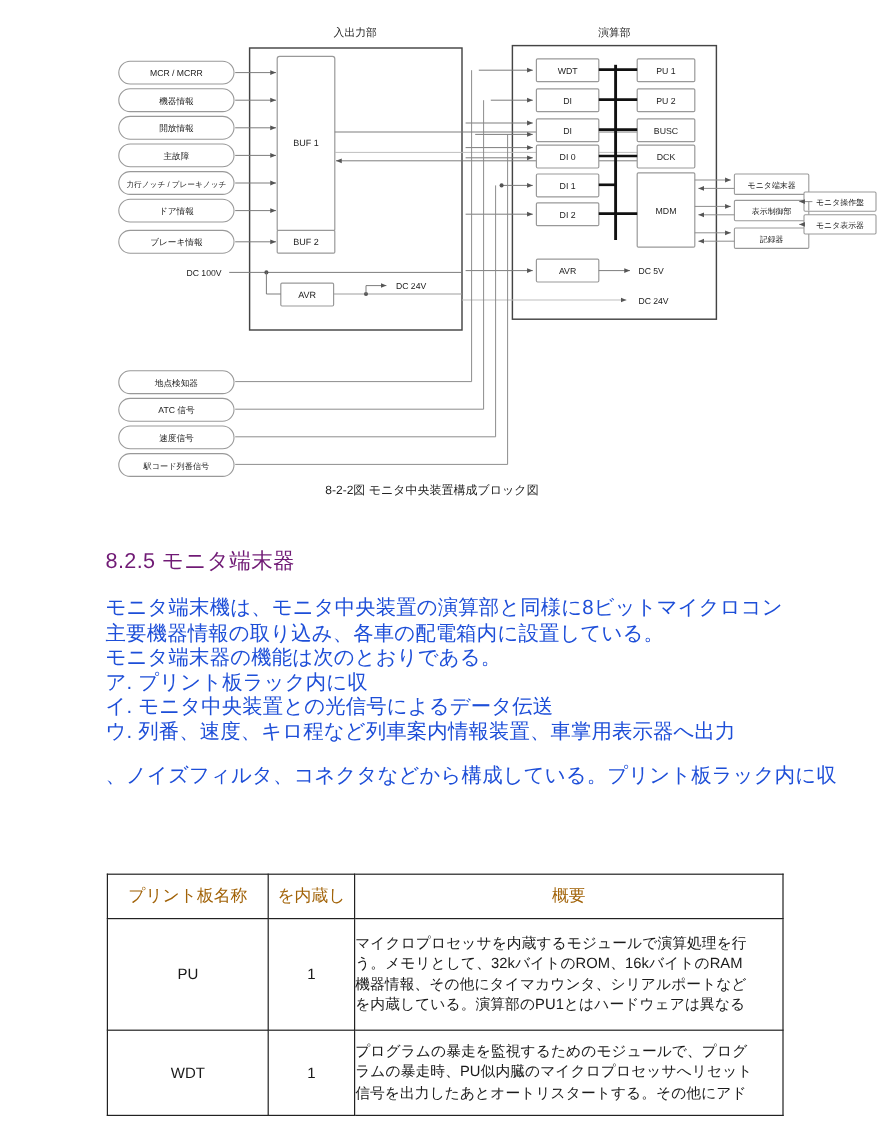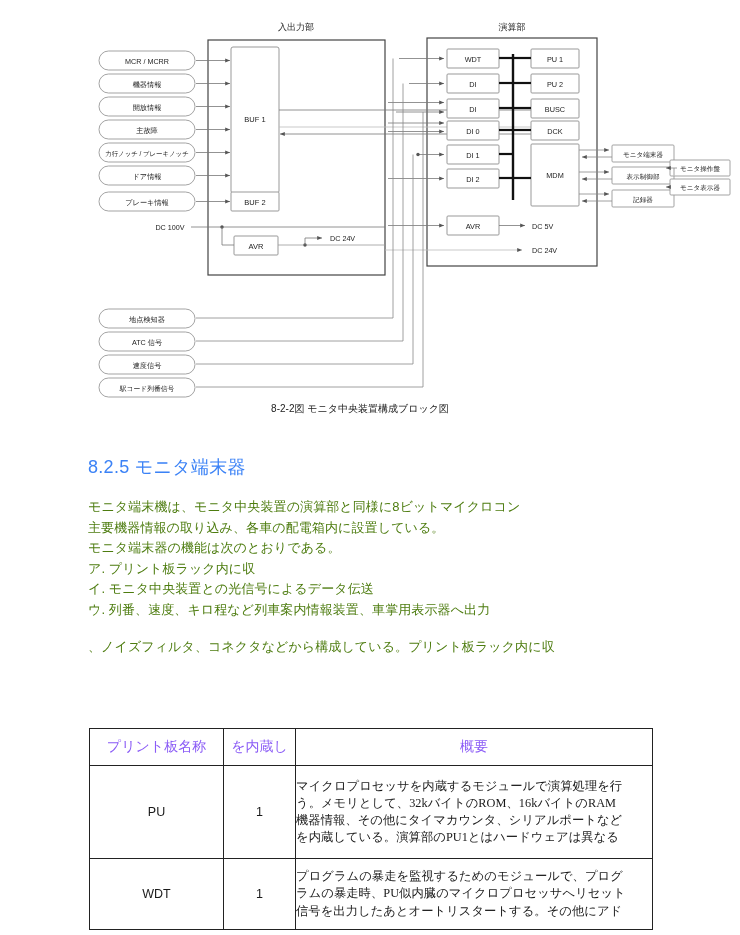--- a/index.html
+++ b/index.html
@@ -36,27 +36,27 @@
     position: absolute;
     left: 88px;
     top: 455px;
     width: 572px;
   }
   h2.sec-title {
     font-size: 18px;
     font-weight: normal;
     margin: 0 0 18px 0;
     letter-spacing: 0.3px;
-    color: #3b82f6;
+    color: #701a75;
   }
   p.para {
-    font-size: 13px;
+    font-size: 17px;
     line-height: 20.5px;
     margin: 0;
-    color: #4d7c0f;
+    color: #1d4ed8;
     letter-spacing: 0.1px;
   }
   .para-gap { height: 17px; }
   .line { display: block; white-space: nowrap; }
 
   
   #board-table {
     position: absolute;
     left: 89px;
     top: 728px;
@@ -67,40 +67,40 @@
   #board-table td, #board-table th {
     border: 1px solid #222;
     padding: 0;
     vertical-align: middle;
   }
   #board-table th {
     font-weight: normal;
     font-size: 14px;
     text-align: center;
     height: 36px;
-    color: #8b5cf6;
+    color: #a16207;
   }
   .col-name { width: 133px; }
   .col-qty  { width: 71px;  }
   .col-desc { width: 356px; }
 
   .cell-center {
     text-align: center;
     font-size: 12.5px;
     vertical-align: middle;
   }
   .cell-desc {
     text-align: left;
     font-size: 12.3px;
     line-height: 17.2px;
     padding: 7px 8px 7px 9px;
     vertical-align: top;
     letter-spacing: 0.05px;
   }
-  .cell-desc .line { white-space: nowrap; display: block; font-family: Liberation Serif, serif; }
+  .cell-desc .line { white-space: nowrap; display: block; }
   .row-pu td  { height: 92px; }
   .row-wdt td { height: 70px; }
 </style>
 </head>
 <body>
 
 <div id="diagram">
   <svg width="740" height="430" viewBox="0 0 740 430" xmlns="http://www.w3.org/2000/svg">
     <defs>
       <marker id="arw" markerWidth="7" markerHeight="7" refX="6" refY="3" orient="auto">

